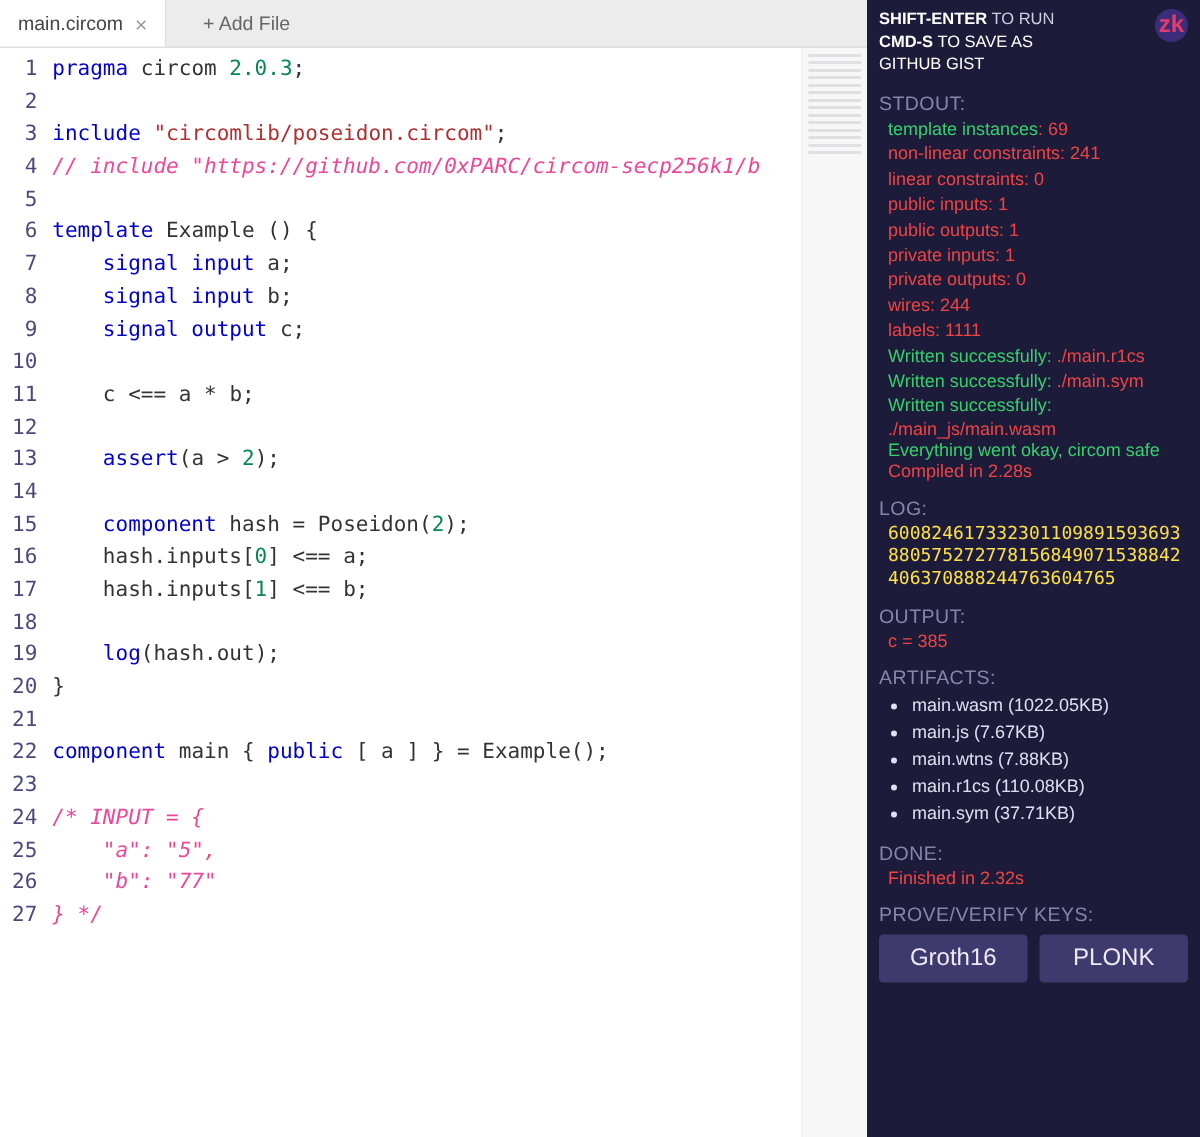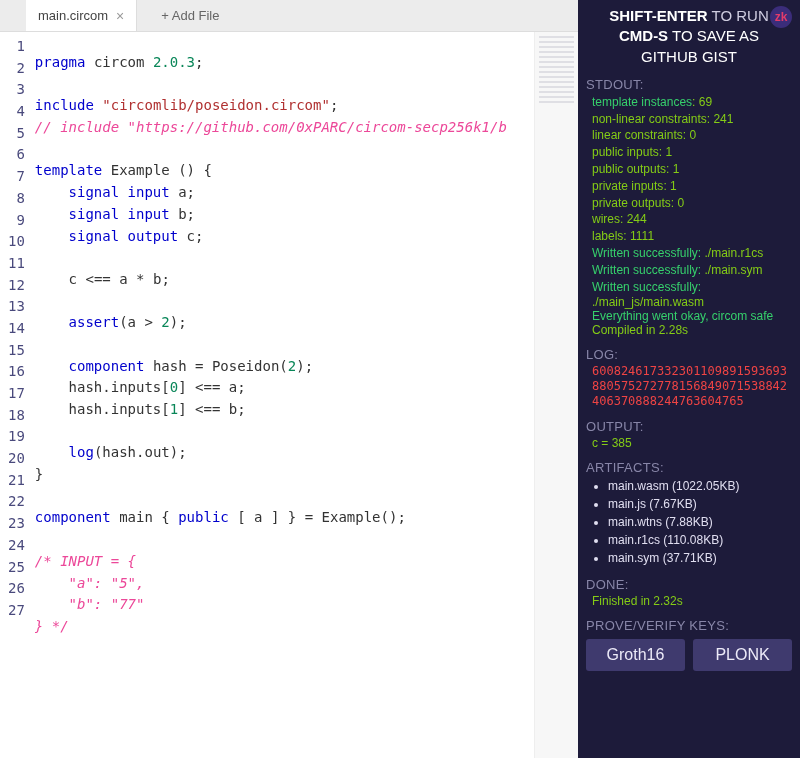--- a/index.html
+++ b/index.html
@@ -31,21 +31,20 @@
       display: flex;
       align-items: center;
       gap: 8px;
       padding: 6px 12px;
       background: #fff;
       border-right: 1px solid #ddd;
       font-size: 13px;
       color: #444;
       cursor: pointer;
       height: 100%;
-      margin-left: 26px;
     }
     .tab-close {
       color: #999;
       font-size: 14px;
       cursor: pointer;
     }
     .add-file {
       padding: 6px 24px;
       color: #666;
       font-size: 13px;
@@ -63,21 +62,21 @@
     .gutter {
       text-align: right;
       padding: 4px 10px 4px 8px;
       color: #2a2a66;
       background: #fff;
       user-select: none;
     }
     .gutter div { opacity: 0.85; }
     .code {
       flex: 1;
-      padding: 20px 0;
+      padding: 4px 0;
       white-space: pre;
       overflow: hidden;
       color: #333;
     }
     .code .line { display: block; min-height: 1.55em; }
     .tok-kw { color: #0000cc; }
     .tok-str { color: #b03030; }
     .tok-num { color: #098658; }
     .tok-com { color: #ec4899; font-style: italic; }
     .tok-ident { color: #333; }
@@ -103,55 +102,54 @@
       width: 222px;
       background: #1d1b3a;
       color: #d8d6ea;
       font-size: 12px;
       overflow-y: auto;
       padding: 6px 8px 14px;
       position: relative;
     }
     .side-panel::-webkit-scrollbar { width: 6px; }
     .hint {
-      font-size: 15px;
+      font-size: 11px;
       line-height: 1.35;
       margin-bottom: 10px;
       color: #cfcde0;
-      text-align: center;
     }
     .hint .em { font-weight: 700; color: #fff; }
     .hint .em2 { color: #fff; margin-top: 20px; }
     .logo {
       position: absolute;
       top: 6px; right: 8px;
       width: 22px; height: 22px;
       border-radius: 50%;
       background: #3b2d7a;
       display: flex; align-items: center; justify-content: center;
       font-weight: 800;
-      font-size: 12px;
+      font-size: 16px;
       color: #e33b6a;
     }
     .sec-title {
       color: #8886a8;
       font-size: 13px;
       margin-top: 10px;
       margin-bottom: 2px;
       letter-spacing: 0.3px;
     }
     .sec-body { padding-left: 6px; }
     .stdout-line { line-height: 1.4; }
     .green { color: #36d06c; }
-    .white { color: #84cc16; }
+    .white { color: #ef4444; }
     .log-val {
       font-family: monospace;
       font-size: 12px;
       word-break: break-all;
-      color: #ef4444;
+      color: #fde047;
       line-height: 1.25;
       padding-left: 6px;
     }
     ul.artifacts {
       list-style: disc;
       padding-left: 22px;
       color: #e0def0;
     }
     ul.artifacts li { line-height: 1.5; }
     .btn-row {

